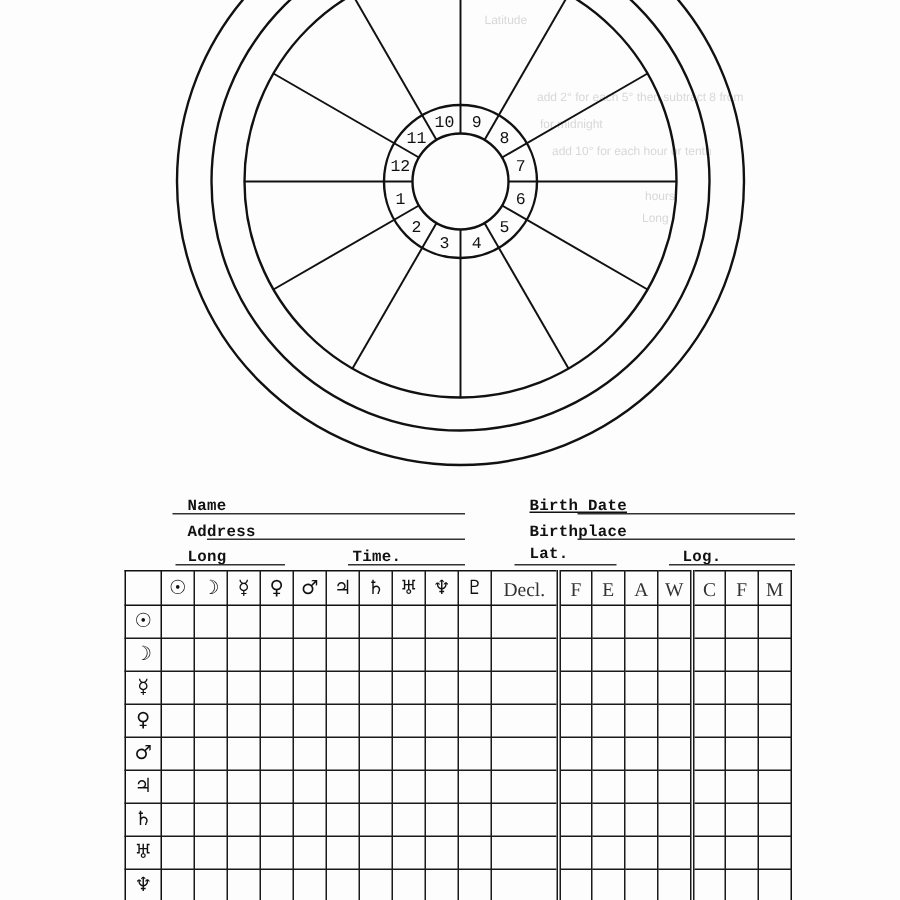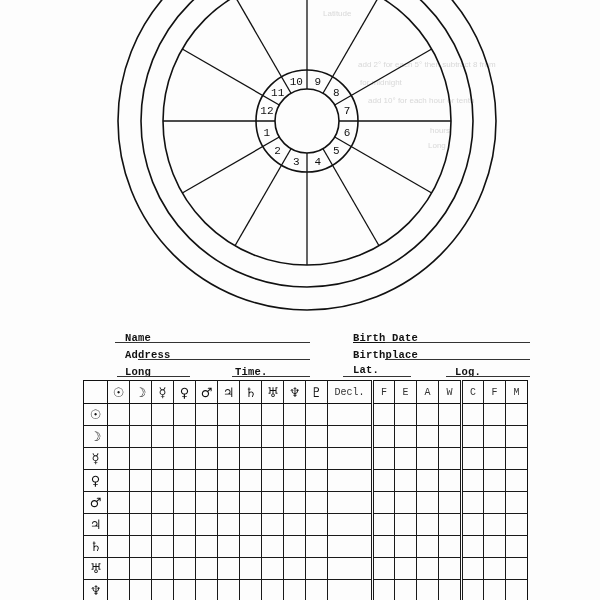--- a/index.html
+++ b/index.html
@@ -15,21 +15,21 @@
   .field-label { position: absolute; font-size: 10.5px; line-height: 12px; font-weight: bold; letter-spacing: 0.2px; white-space: nowrap; margin-left: 40px; }
   .field-line { position: absolute; height: 0; border-bottom: 1px solid #333; }
   .aspect-table { position: absolute; left: 83px; top: 380px; border-collapse: collapse; table-layout: fixed; }
   .aspect-table td {
     border: 1.2px solid #1a1a1a;
     height: 21px; padding: 0; text-align: center; vertical-align: middle;
     font-size: 13px; line-height: 13px;
   }
   .aspect-table .hdr td { height: 22px; }
   .aspect-table .glyph { font-family: "DejaVu Sans", sans-serif; font-size: 13px; }
-  .aspect-table .txt { font-family: Liberation Mono, monospace; font-size: 10px; color: #333; }
+  .aspect-table .txt { font-family: Liberation Serif, serif; font-size: 13px; color: #333; }
   .aspect-table .dbl-r { border-right: 3px double #1a1a1a; }
   .aspect-table .outer-l { border-left: 1.8px solid #111; }
   .aspect-table .rowhead { border-right: 1.8px solid #111; }
   .aspect-table .hdr td { border-bottom: 1.8px solid #111; }
   .aspect-table .hdr td, .aspect-table tr:first-child td { border-top: 1.8px solid #111; }
   .aspect-table .last { border-right: 1.8px solid #111; }
 </style>
 </head>
 <body>
 

